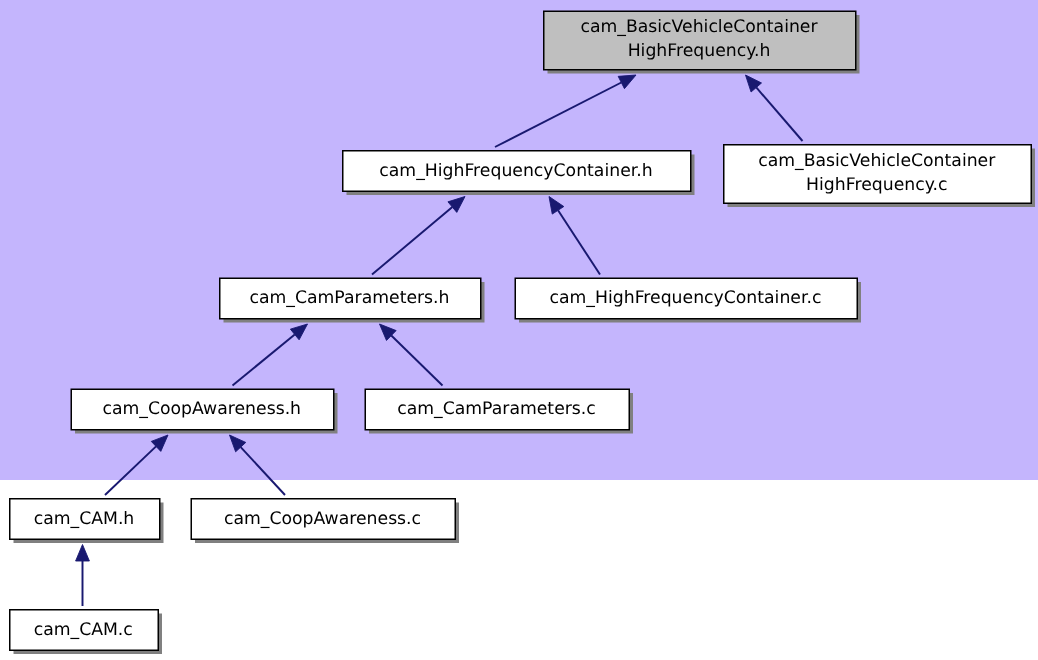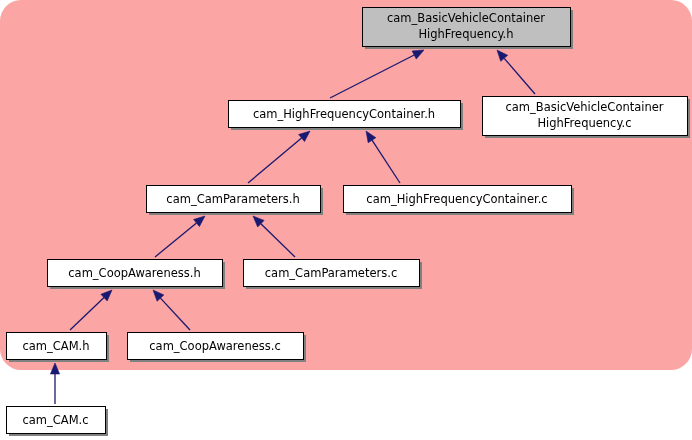--- a/index.html
+++ b/index.html
@@ -10,23 +10,22 @@
   }
   body {
     width: 692px;
     height: 440px;
     font-family: "DejaVu Sans", "Liberation Sans", sans-serif;
     overflow: hidden;
   }
   #graph-root {
     position: relative;
     width: 692px;
-    height: 370px;
-    background: #fca5a5;
-    border-radius: 21px;
+    height: 320px;
+    background: #c4b5fd;
   }
   svg#graph-svg {
     display: block;
     width: 692px;
     height: 440px;
   }
   .node-box {
     stroke: #000000;
     stroke-width: 1;
   }

